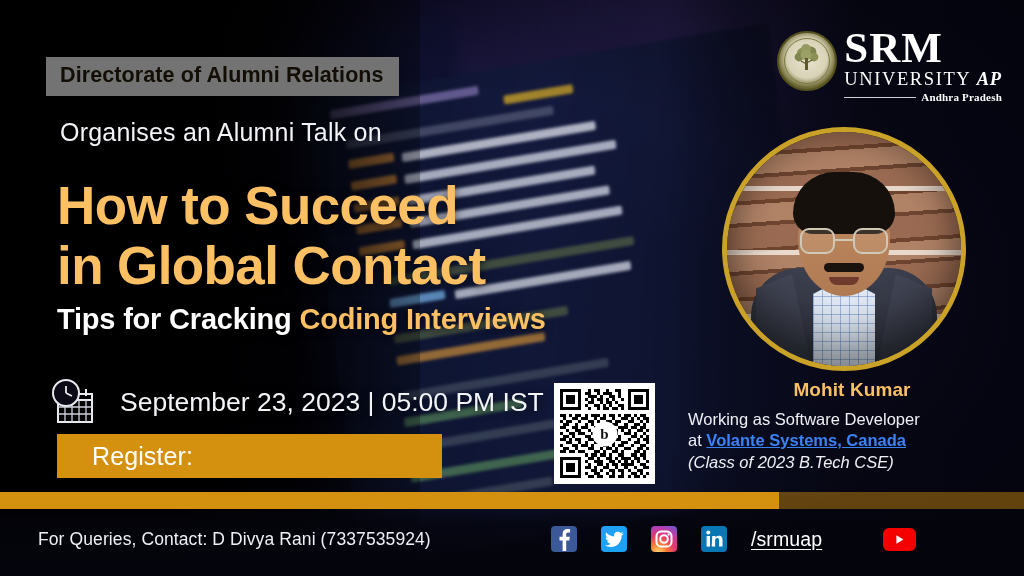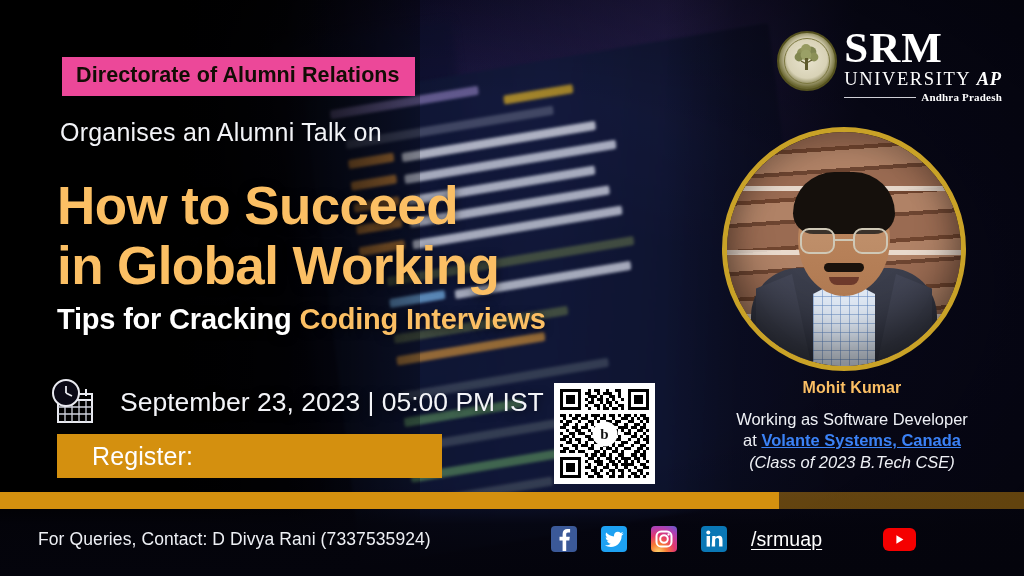--- a/index.html
+++ b/index.html
@@ -51,22 +51,22 @@
   .bg-vignette{
     position:absolute;inset:0;
     background:radial-gradient(ellipse 760px 470px at 50% 50%, rgba(0,0,0,0) 40%, rgba(0,0,0,.55) 100%);
   }
   .bg-bottom-dark{
     position:absolute;left:0;bottom:0;width:1024px;height:86px;
     background:linear-gradient(180deg,rgba(4,4,12,0) 0%,rgba(4,4,12,.82) 40%,#04040c 100%);
   }
   
   .badge{
-    position:absolute;left:62px;top:57px;
-    background:#ec4899;color:#120d05;
+    position:absolute;left:46px;top:57px;
+    background:#737373;color:#120d05;
     font-size:21.5px;font-weight:bold;
     letter-spacing:.1px;
     padding:8px 15px 9px 14px;
     line-height:1;
   }
   
   .organises{
     position:absolute;left:60px;top:118px;
     color:#f2f3f7;font-size:25px;font-weight:400;letter-spacing:.2px;
   }
@@ -231,24 +231,24 @@
   .mouth{
     position:absolute;left:50%;transform:translateX(-50%);top:145px;
     width:30px;height:8px;border-radius:0 0 16px 16px;background:#6d3a2b;
   }
   .photo-shadow{
     position:absolute;inset:0;border-radius:50%;
     box-shadow:inset 0 -26px 40px rgba(0,0,0,.42), inset 0 14px 26px rgba(0,0,0,.18);
   }
   .sp-name{
     position:absolute;left:688px;top:379px;width:328px;text-align:center;
-    color:#fbbf64;font-size:16px;font-weight:bold;letter-spacing:.1px;
+    color:#fbbf64;font-size:19px;font-weight:bold;letter-spacing:.1px;
   }
   .sp-line{
-    position:absolute;left:688px;width:328px;text-align:center;
+    position:absolute;left:688px;width:328px;text-align:left;
     color:#eef0f5;font-size:16.5px;line-height:20px;
   }
   .sp-line.l1{top:409px;}
   .sp-line.l2{top:430px;}
   .sp-line.l3{top:452px;font-style:italic;}
   .sp-line .gold{color:#3b82f6;font-weight:bold;text-decoration:underline;}
   
   .divider-left{
     position:absolute;left:0;top:492px;width:779px;height:17px;background:#d4900f;
   }
@@ -320,21 +320,21 @@
   <div class="bg-darken-right"></div>
   <div class="bg-vignette"></div>
   <div class="bg-bottom-dark"></div>
 
   <div class="badge">Directorate of Alumni Relations</div>
 
   <div class="organises">Organises an Alumni Talk on</div>
 
   <div class="title">
     <span>How to Succeed</span>
-    <span>in Global Working</span>
+    <span>in Global Contact</span>
   </div>
 
   <div class="subtitle"><span>Tips for Cracking </span><span class="accent">Coding Interviews</span></div>
 
   <div class="datetime-row">
     <div class="cal-icon">
       <svg width="54" height="52" viewBox="0 0 54 52">
         <rect x="10" y="18" width="34" height="28" fill="none" stroke="#e9eaf0" stroke-width="2"></rect>
         <rect x="10" y="18" width="34" height="6" fill="none" stroke="#e9eaf0" stroke-width="2"></rect>
         <line x1="17" y1="24" x2="17" y2="46" stroke="#cfd2dc" stroke-width="1.3"></line>

